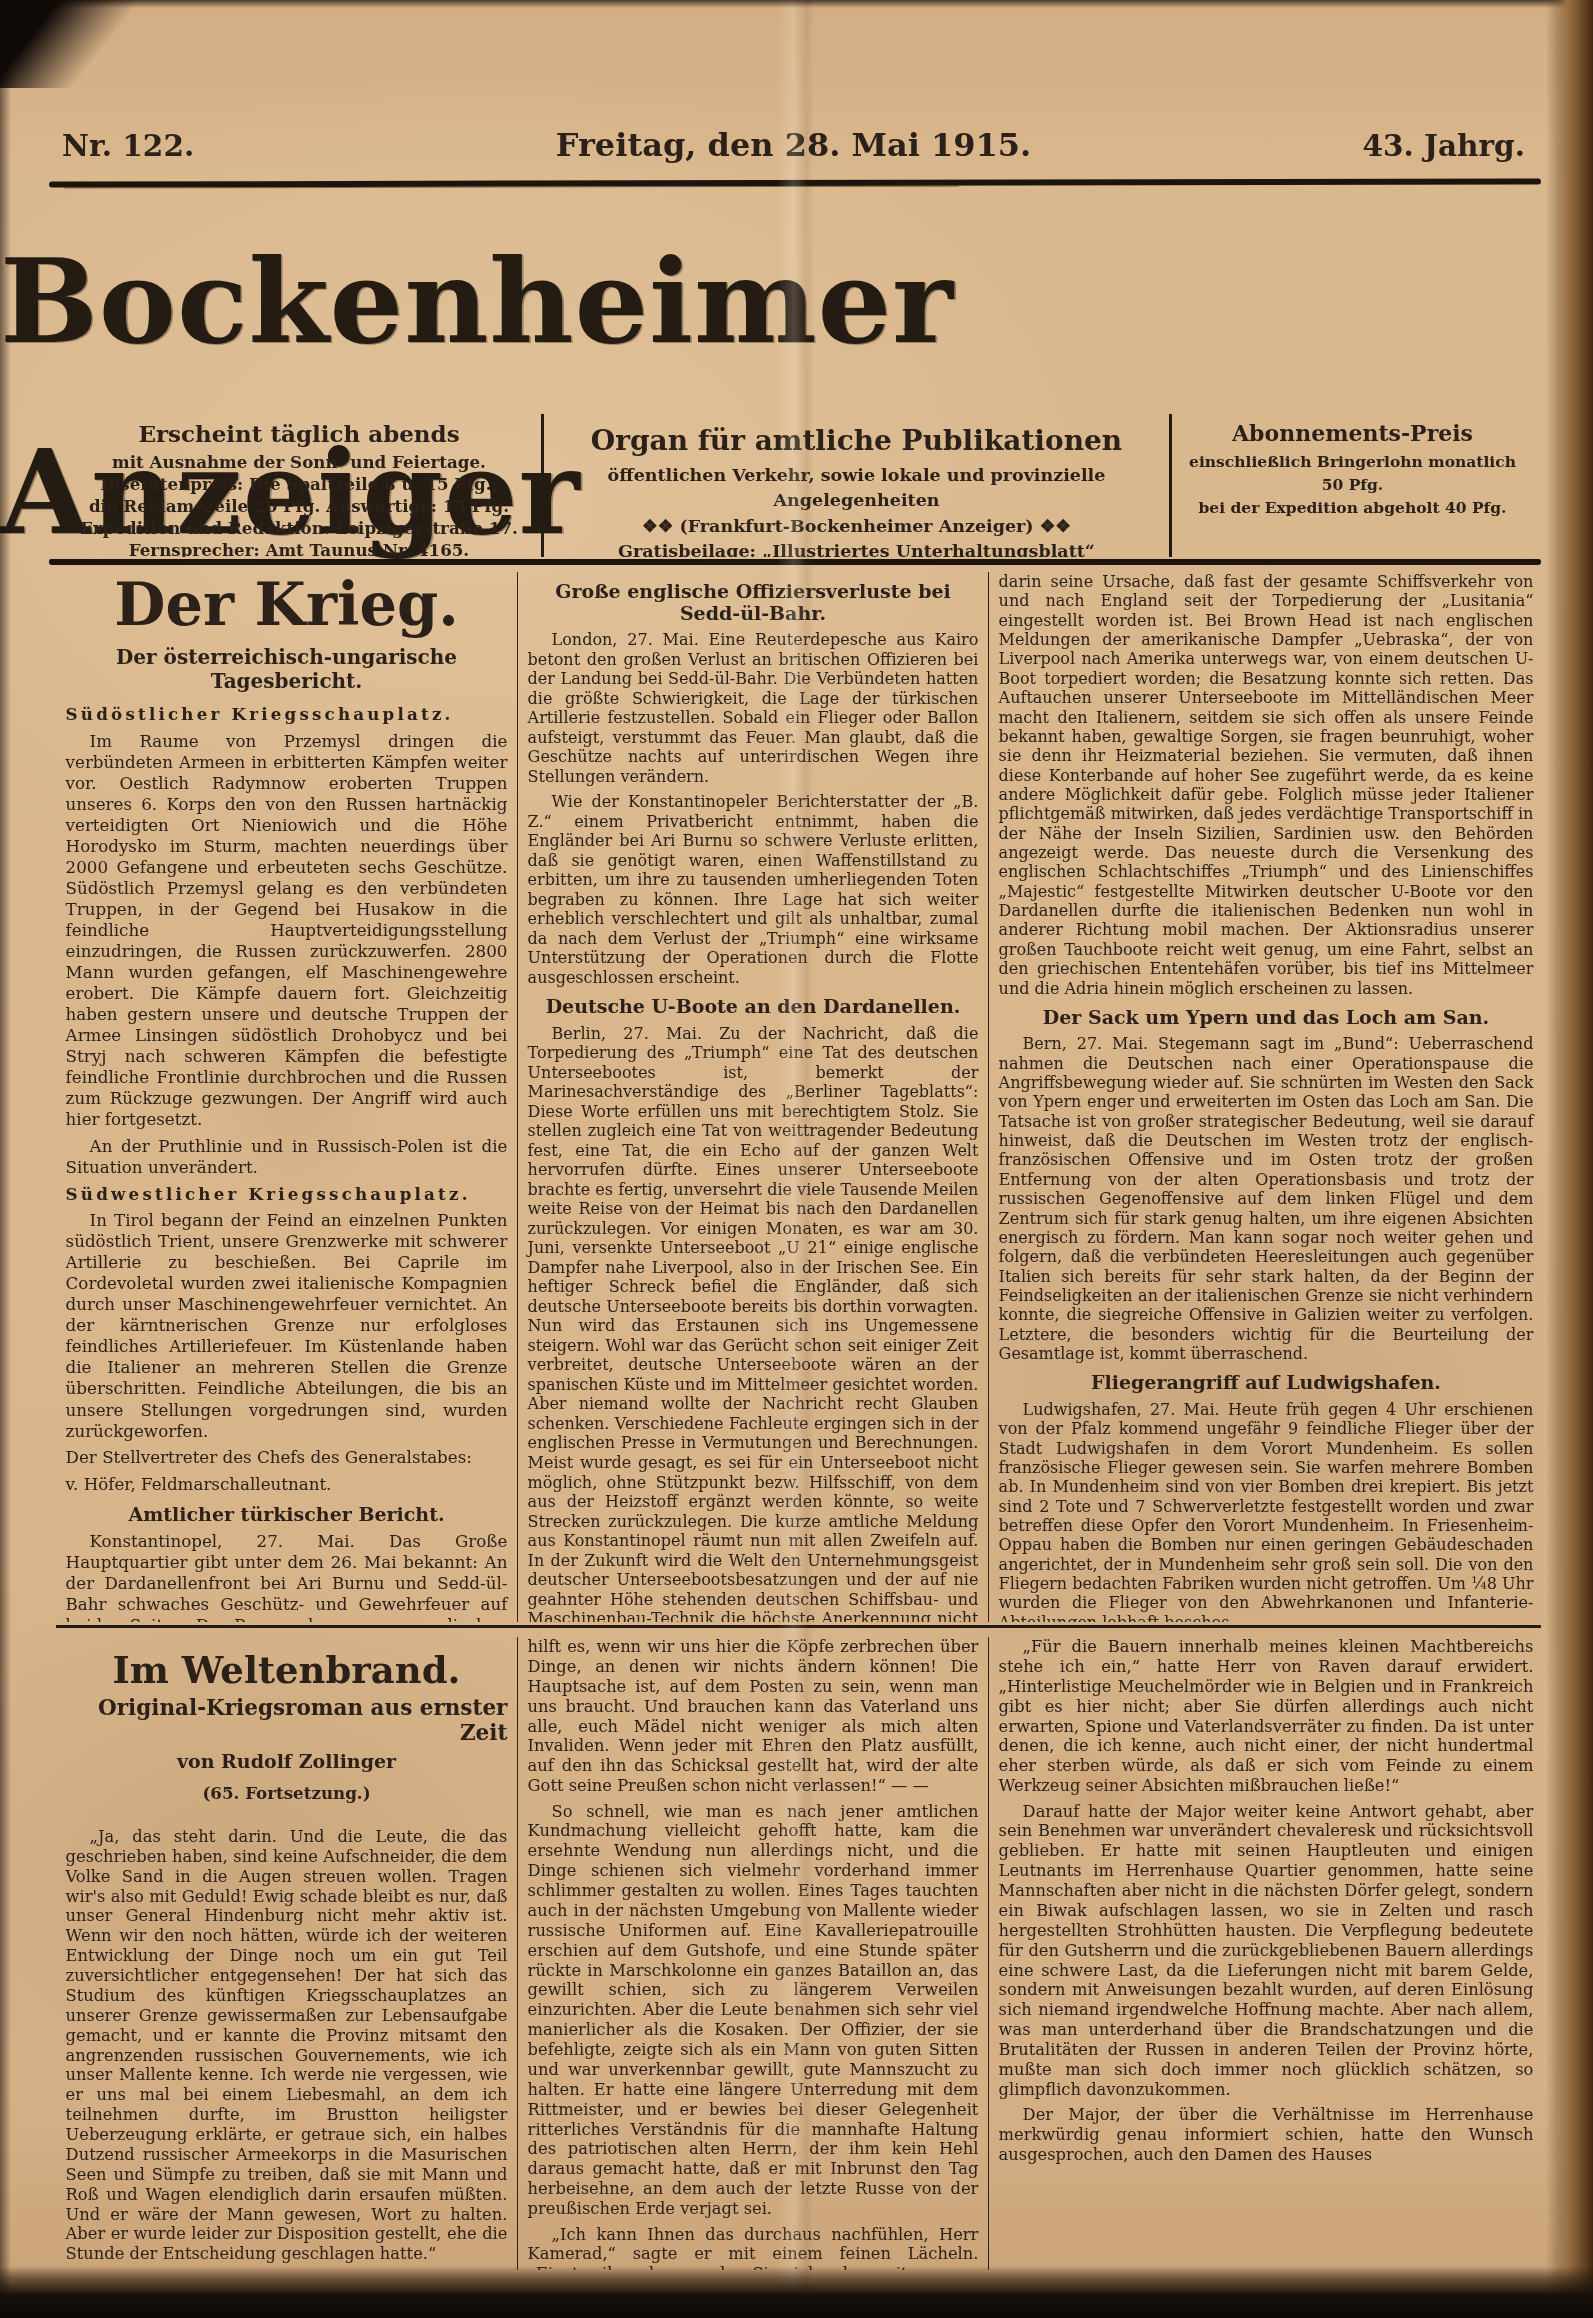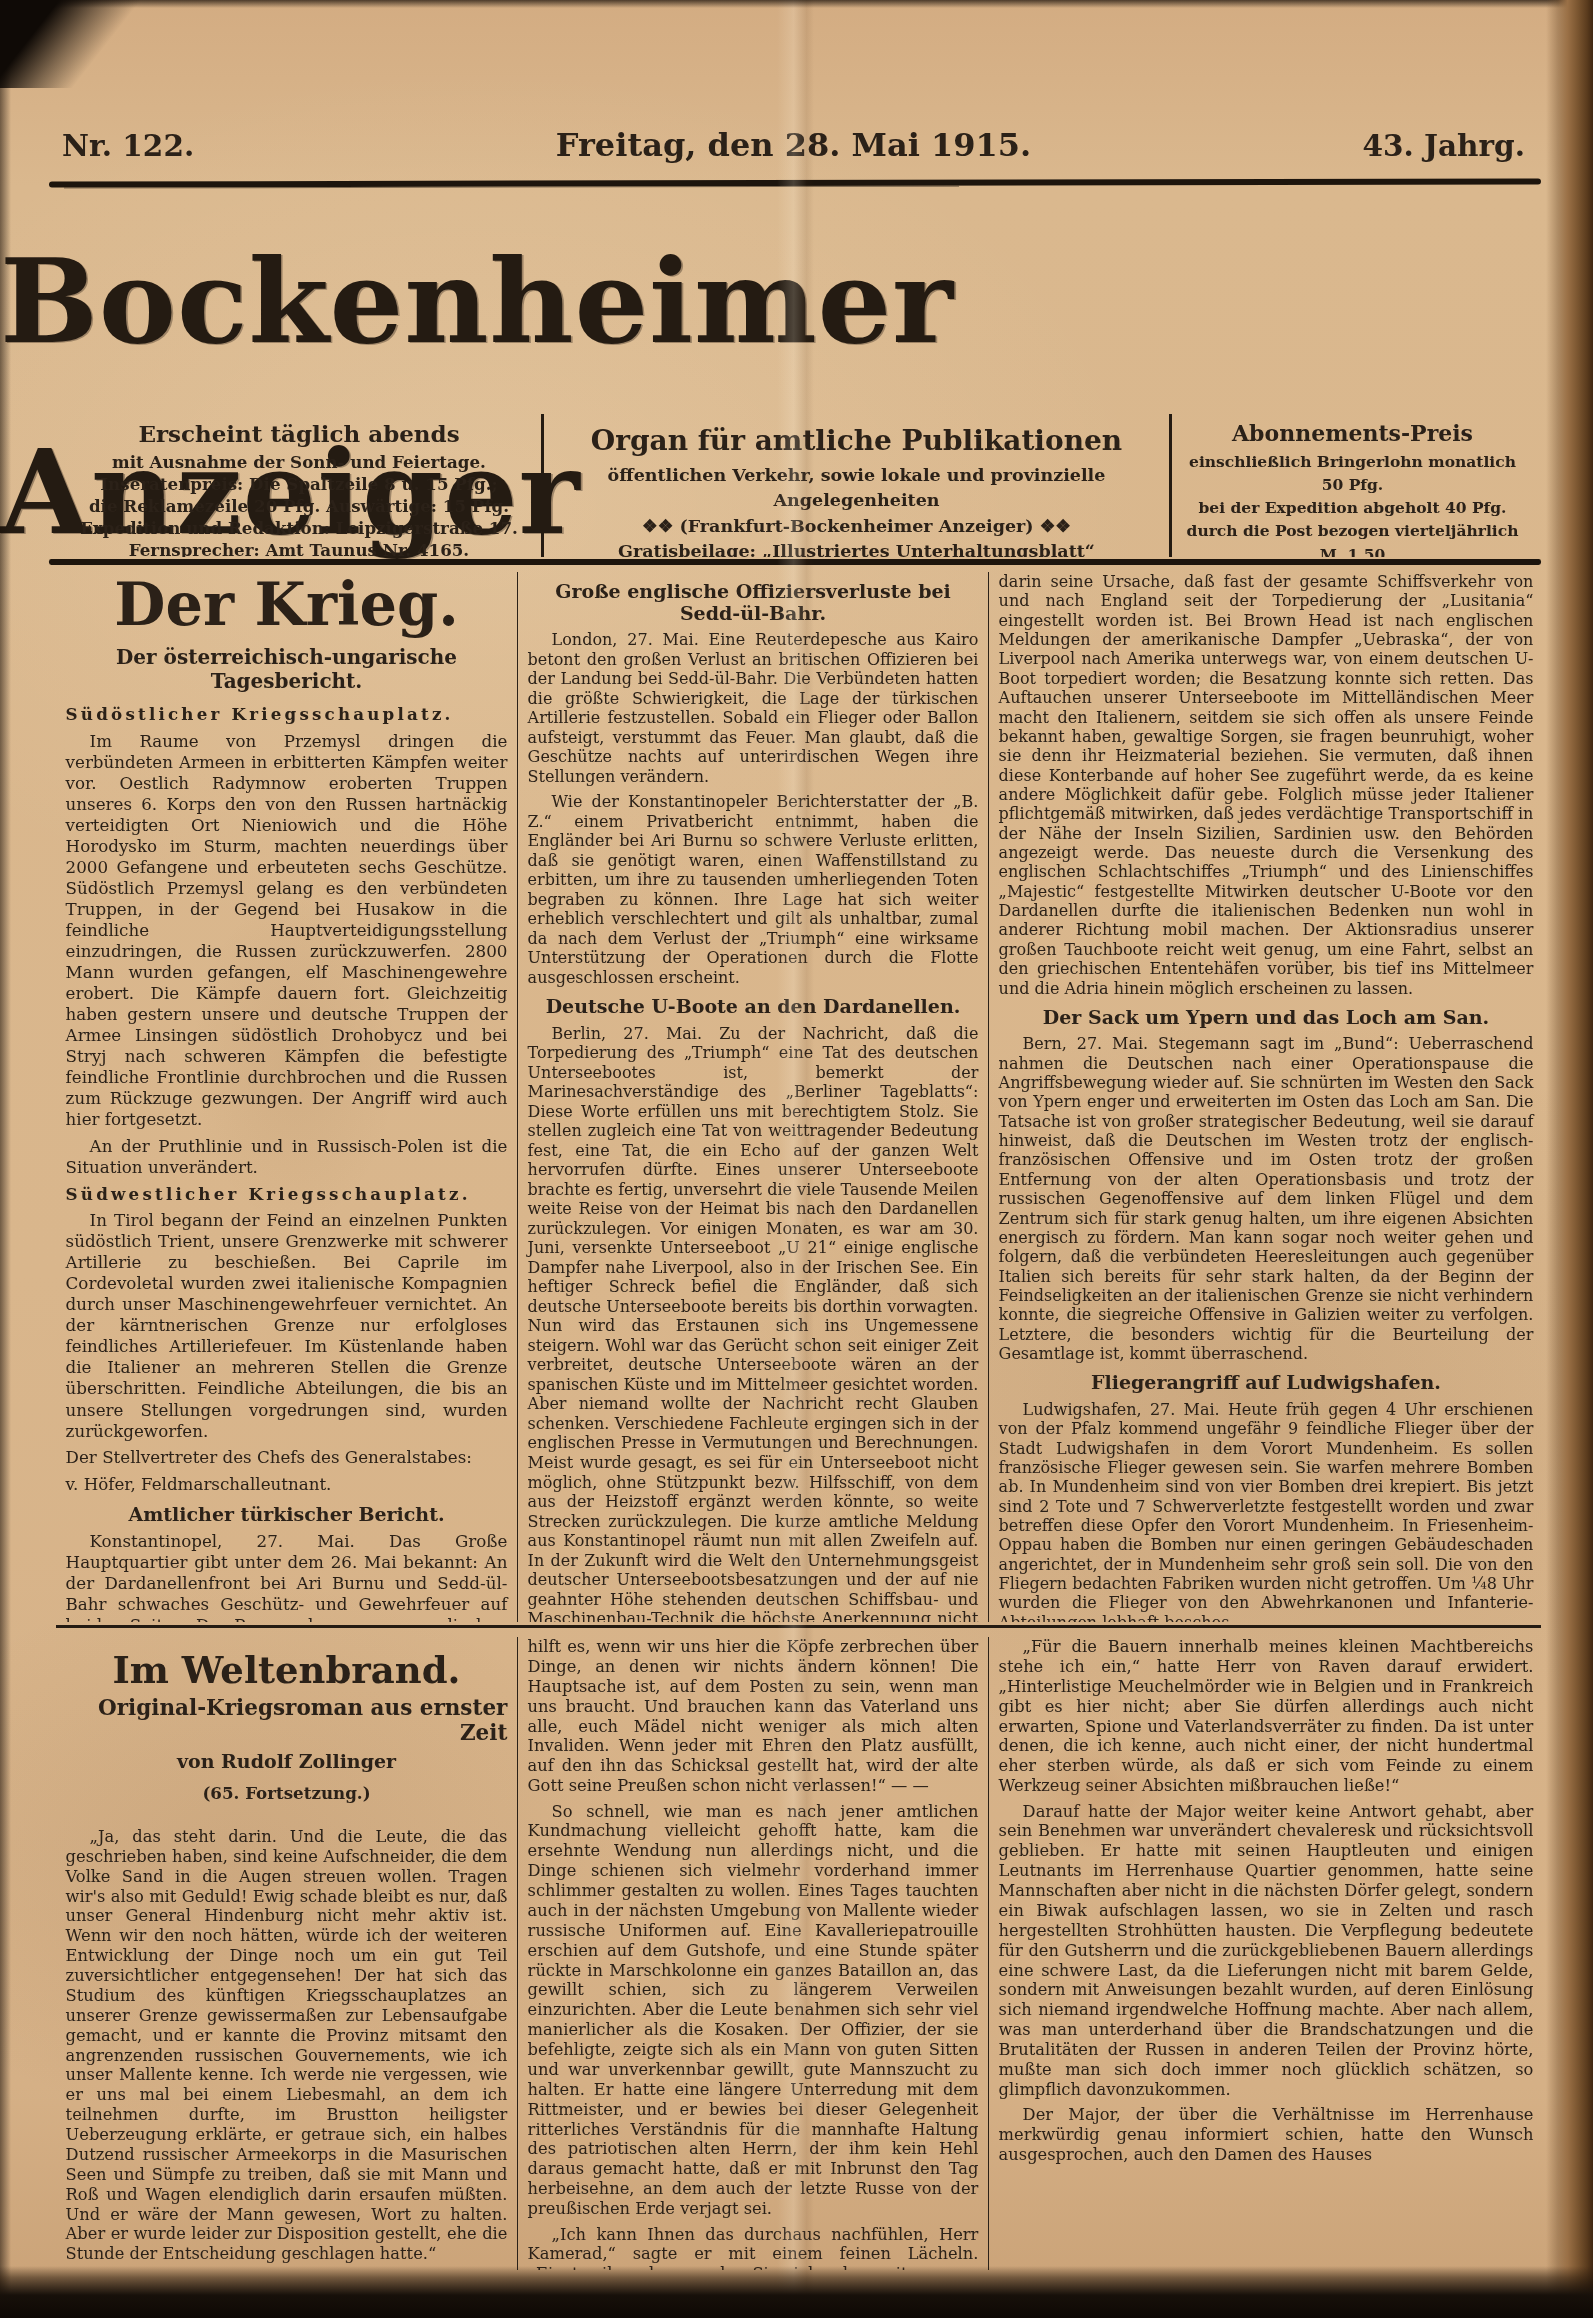--- a/index.html
+++ b/index.html
@@ -96,21 +96,20 @@
     <div class="cell c2">
       <div class="b1">Organ für amtliche Publikationen</div>
       <div class="s">öffentlichen Verkehr, sowie lokale und provinzielle Angelegenheiten</div>
       <div class="s">❖❖ (Frankfurt-Bockenheimer Anzeiger) ❖❖</div>
       <div class="s">Gratisbeilage: „Illustriertes Unterhaltungsblatt“</div>
     </div>
     <div class="cell c3">
       <div class="b1">Abonnements-Preis</div>
       <div class="s">einschließlich Bringerlohn monatlich 50 Pfg.</div>
       <div class="s">bei der Expedition abgeholt 40 Pfg.</div>
-      <div class="s">durch die Post bezogen vierteljährlich M. 1.50</div>
 
     </div>
   </div>
   <div class="rule-b"></div>
 
   <div class="main">
     <div class="col c1">
       <div class="krieg-title">Der Krieg.</div>
       <div class="subhead">Der österreichisch-ungarische Tagesbericht.</div>
       <p class="spaced">Südöstlicher Kriegsschauplatz.</p>

